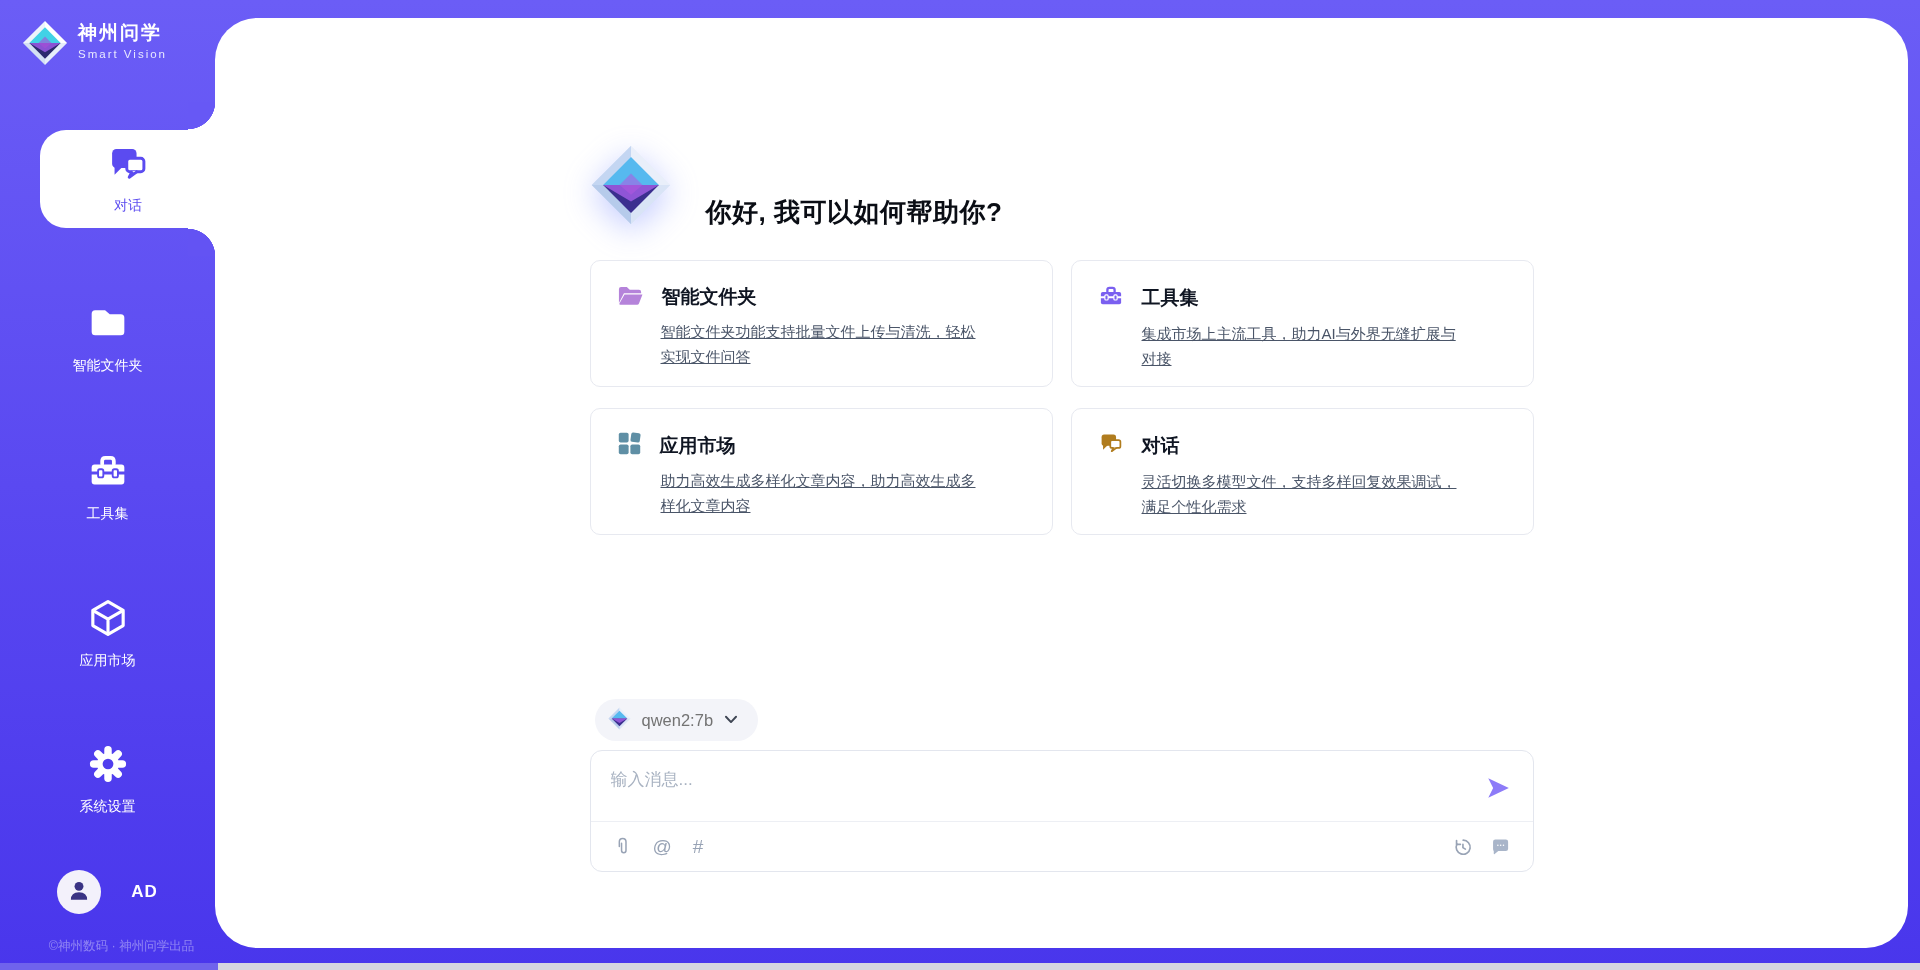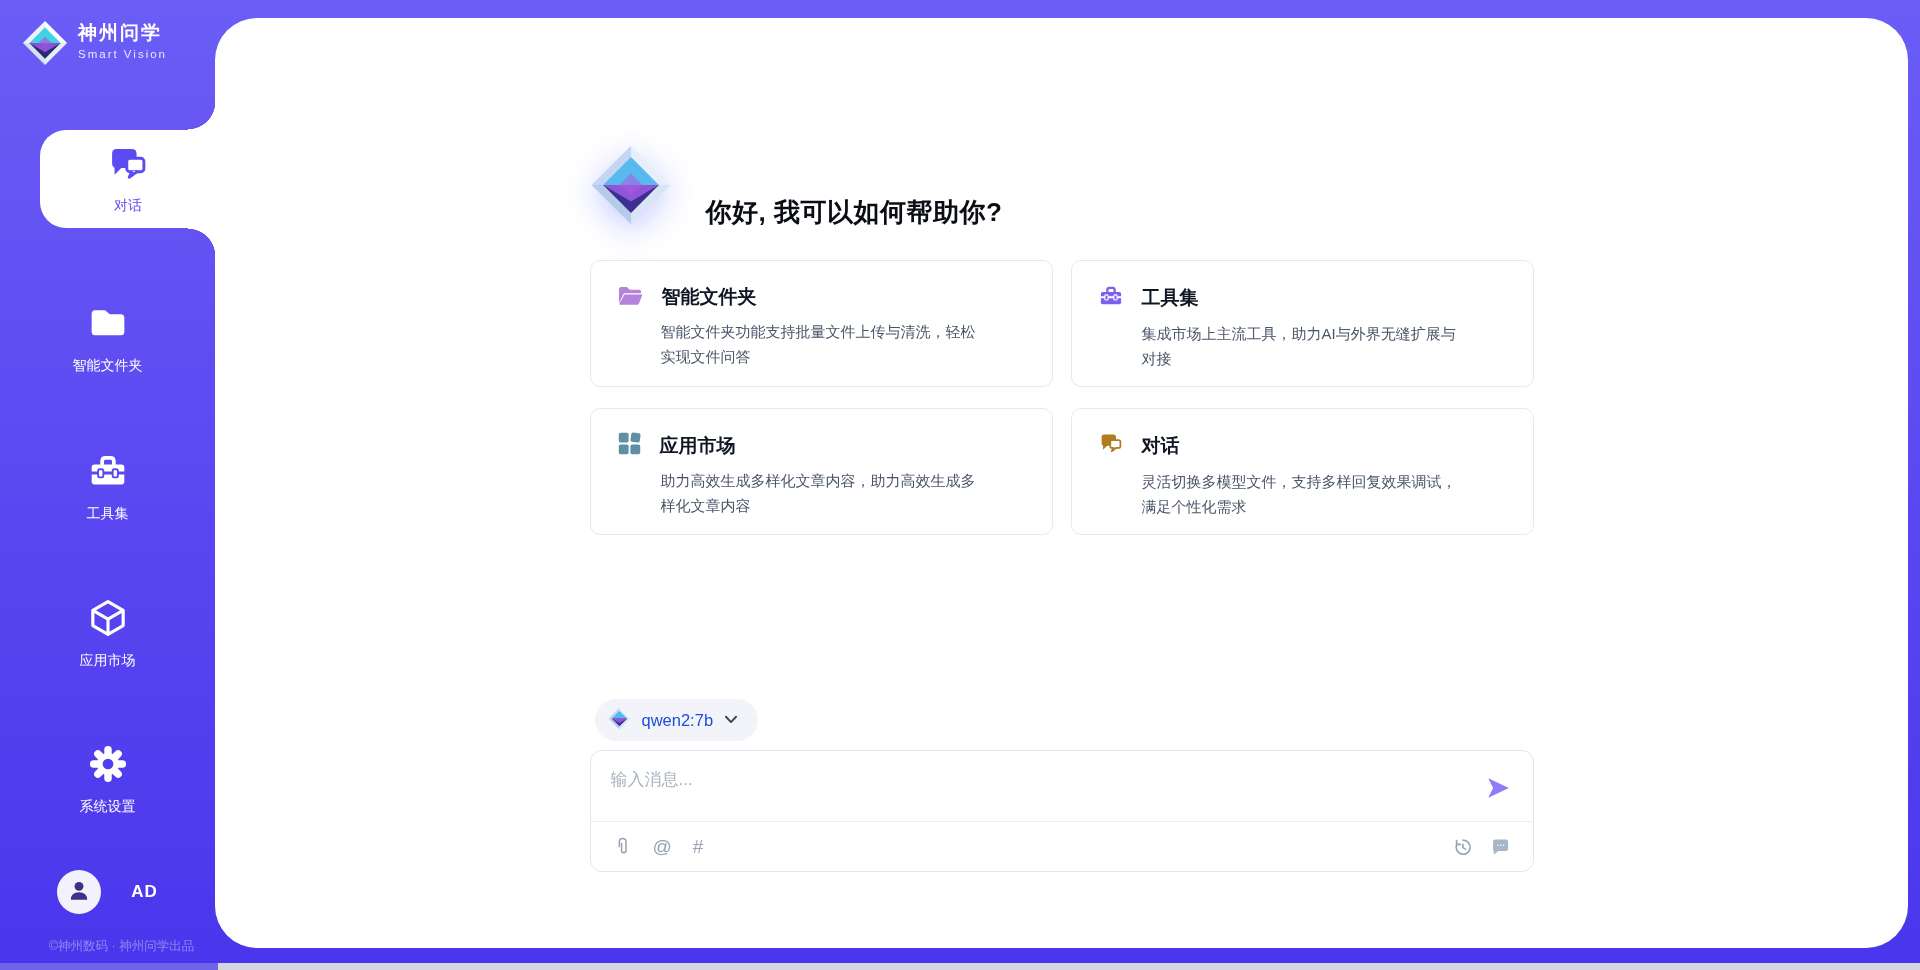--- a/index.html
+++ b/index.html
@@ -49,25 +49,25 @@
 
   .greeting { display:flex; align-items:flex-end; gap:34px; height:84px; margin-bottom:30px; }
   .greeting-logo svg { filter:drop-shadow(0 8px 16px rgba(122,140,255,0.45)); }
   .greeting-title { font-size:26px; font-weight:800; color:#0a0d14; letter-spacing:0.5px; }
 
   .cards { display:grid; grid-template-columns:463px 463px; gap:21px 18px; }
   .card { height:127px; background:#fff; border:1px solid #e7e9f0; border-radius:10px;
           padding:22px 26px; cursor:pointer; }
   .card-head { display:flex; align-items:center; gap:18px; margin-bottom:9px; }
   .card-title { font-size:19px; font-weight:bold; color:#0f1522; }
-  .card-desc { margin-left:44px; width:321px; font-size:15px; color:#4a5568; line-height:1.64; }
+  .card-desc { margin-left:44px; width:321px; font-size:15px; color:#4a5568; line-height:1.64;text-decoration:underline; }
 
   .model-pill { margin-top:164px; margin-left:5px; display:inline-flex; align-items:center; gap:11px;
                 height:42px; padding:0 20px 0 13px; background:#f3f4f9; border-radius:21px; cursor:pointer; }
-  .model-label { font-size:16.5px; color:#1d4ed8; }
+  .model-label { font-size:16.5px; color:#737373; }
 
   .composer { position:relative; margin-top:9px; height:122px; background:#fff;
               border:1.5px solid #e3e6ee; border-radius:12px; }
   .composer textarea { display:block; width:840px; height:60px; margin:17px 0 0 20px; border:none;
               outline:none; resize:none; font-size:17px; color:#333a46; font-family:inherit; background:transparent; }
   .composer textarea::placeholder { color:#a8b2c1; }
   .send-btn { position:absolute; top:24px; right:22px; width:26px; height:26px; border:none;
               background:transparent; cursor:pointer; padding:0; }
   .composer-toolbar { position:absolute; left:0; right:0; bottom:0; height:50px; border-top:1px solid #edeff4;
               display:flex; align-items:center; justify-content:space-between; padding:0 22px; }

